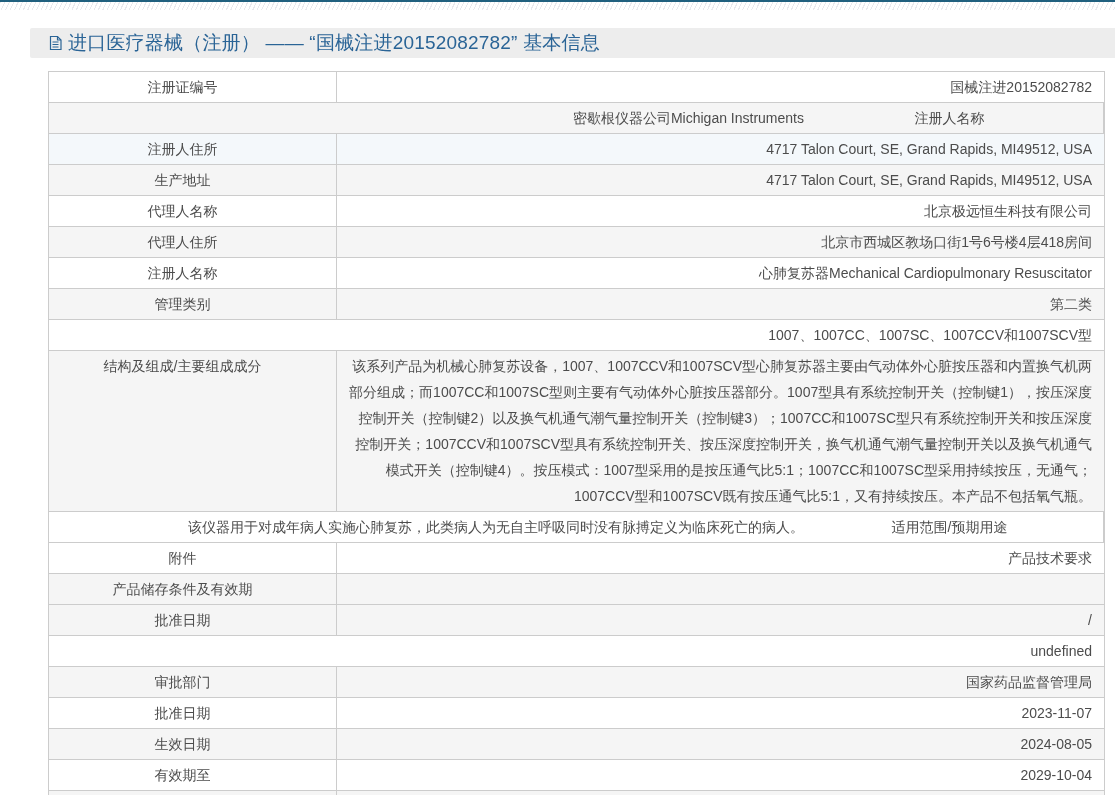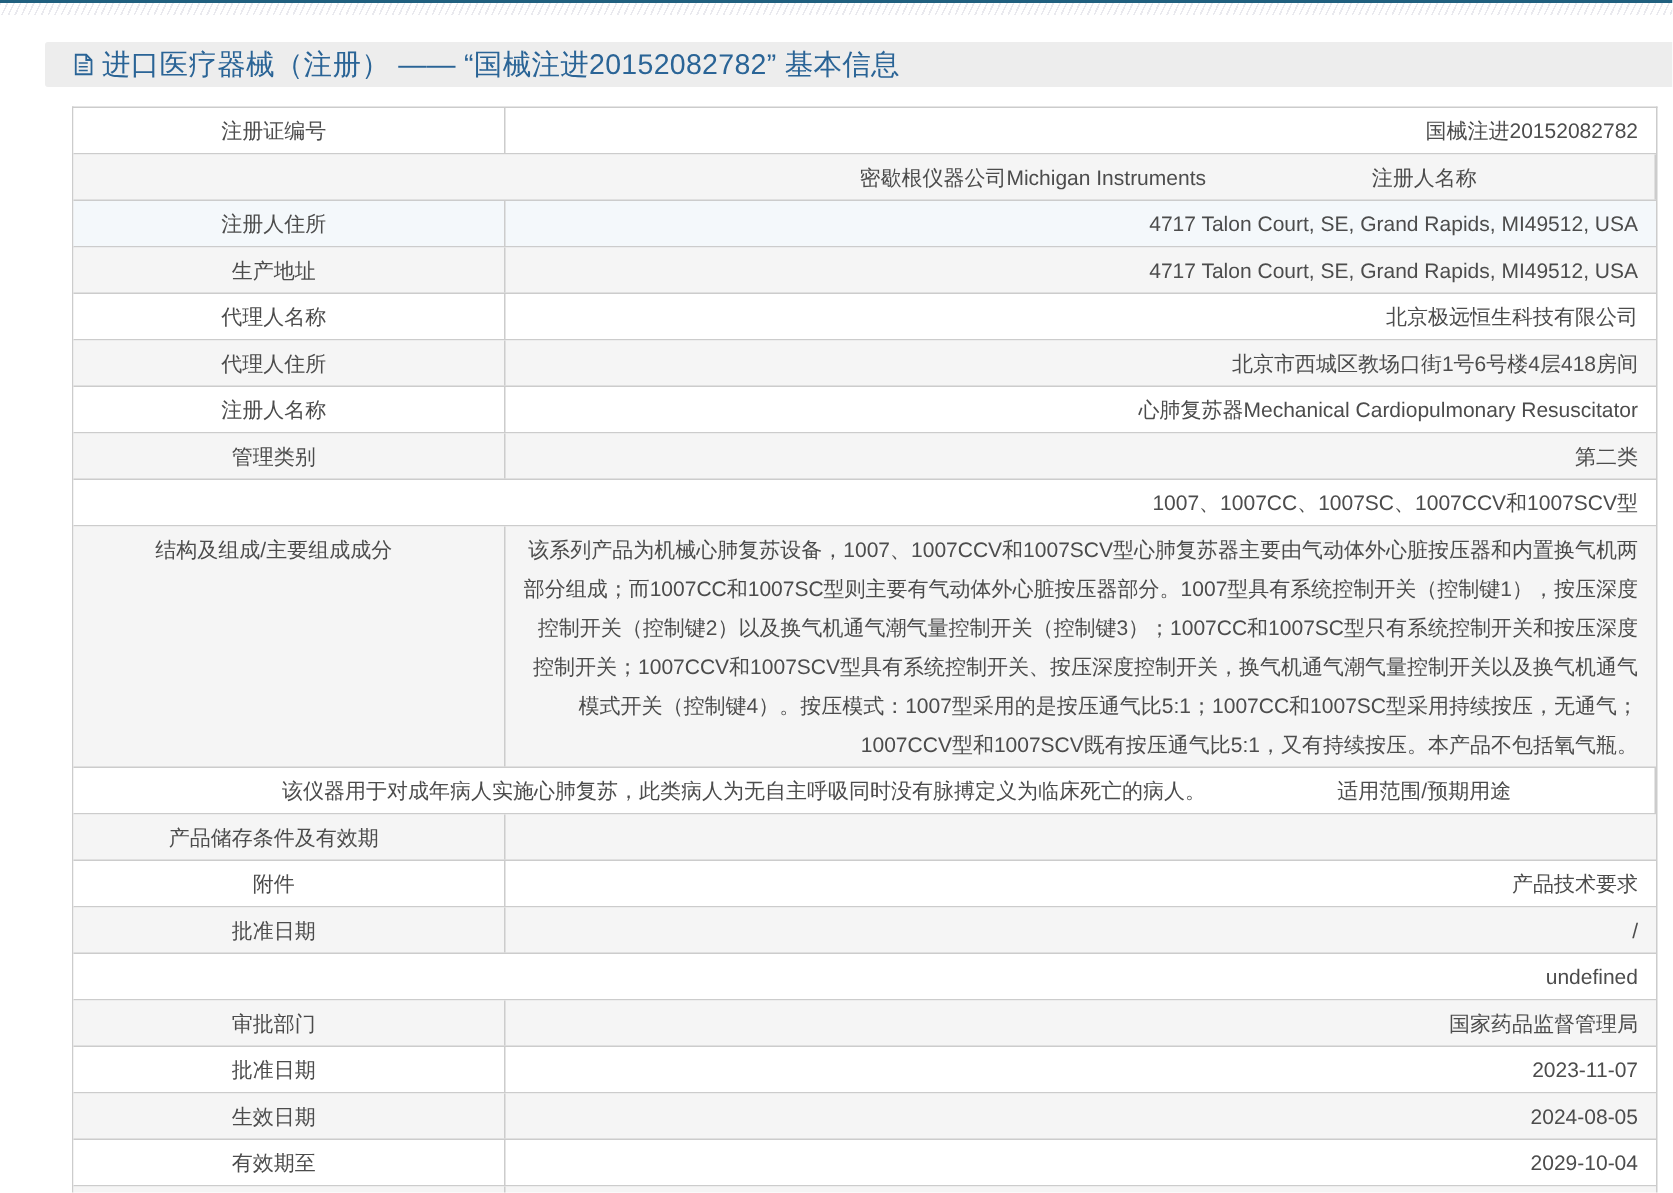--- a/index.html
+++ b/index.html
@@ -86,27 +86,27 @@
       <div class="cell value">1007、1007CC、1007SC、1007CCV和1007SCV型</div>
     </div>
     <div class="row alt">
       <div class="cell label">结构及组成/主要组成成分</div>
       <div class="cell value">该系列产品为机械心肺复苏设备，1007、1007CCV和1007SCV型心肺复苏器主要由气动体外心脏按压器和内置换气机两部分组成；而1007CC和1007SC型则主要有气动体外心脏按压器部分。1007型具有系统控制开关（控制键1），按压深度控制开关（控制键2）以及换气机通气潮气量控制开关（控制键3）；1007CC和1007SC型只有系统控制开关和按压深度控制开关；1007CCV和1007SCV型具有系统控制开关、按压深度控制开关，换气机通气潮气量控制开关以及换气机通气模式开关（控制键4）。按压模式：1007型采用的是按压通气比5:1；1007CC和1007SC型采用持续按压，无通气；1007CCV型和1007SCV既有按压通气比5:1，又有持续按压。本产品不包括氧气瓶。</div>
     </div>
     <div class="row">
       <div class="cell value">该仪器用于对成年病人实施心肺复苏，此类病人为无自主呼吸同时没有脉搏定义为临床死亡的病人。</div>
       <div class="cell label">适用范围/预期用途</div>
     </div>
+    <div class="row">
+      <div class="cell label">附件</div>
+      <div class="cell value">产品技术要求</div>
+    </div>
     <div class="row alt">
       <div class="cell label">产品储存条件及有效期</div>
       <div class="cell value"></div>
-    </div>
-    <div class="row">
-      <div class="cell label">附件</div>
-      <div class="cell value">产品技术要求</div>
     </div>
     <div class="row alt">
       <div class="cell label">批准日期</div>
       <div class="cell value">/</div>
     </div>
     <div class="row">
       <div class="cell value">undefined</div>
     </div>
     <div class="row alt">
       <div class="cell label">审批部门</div>

